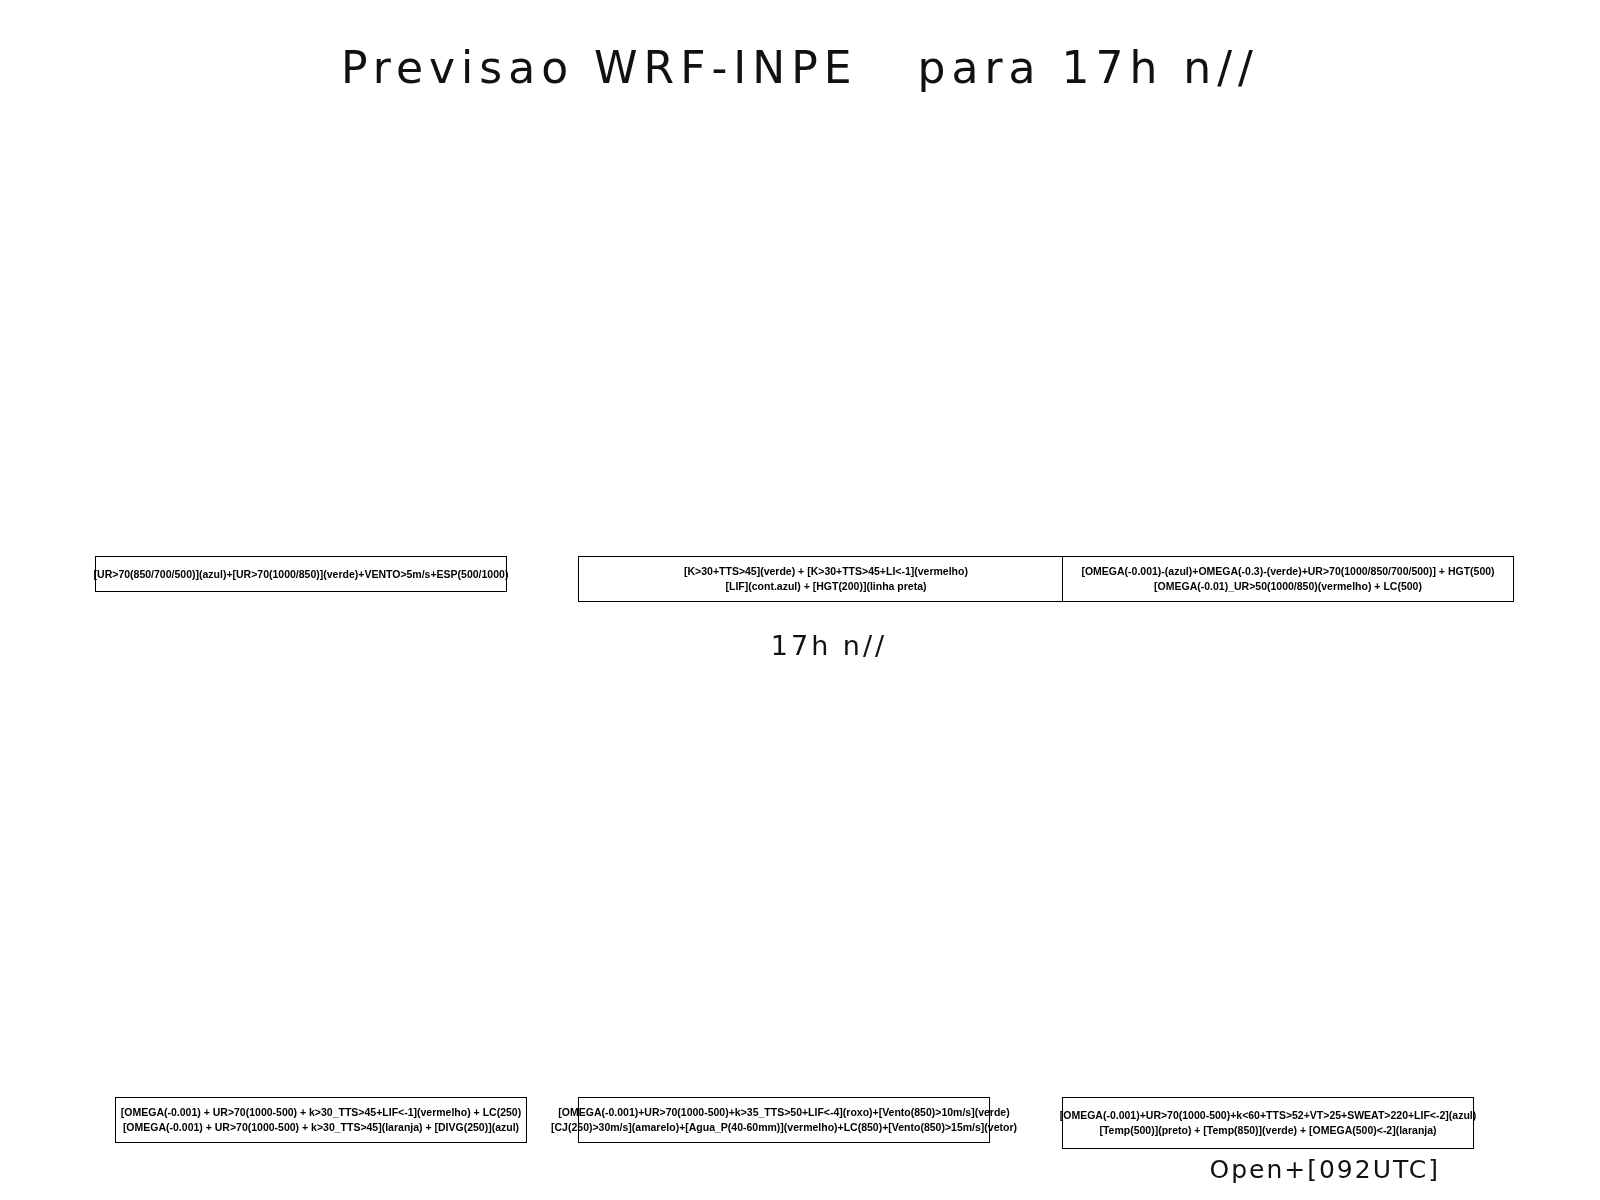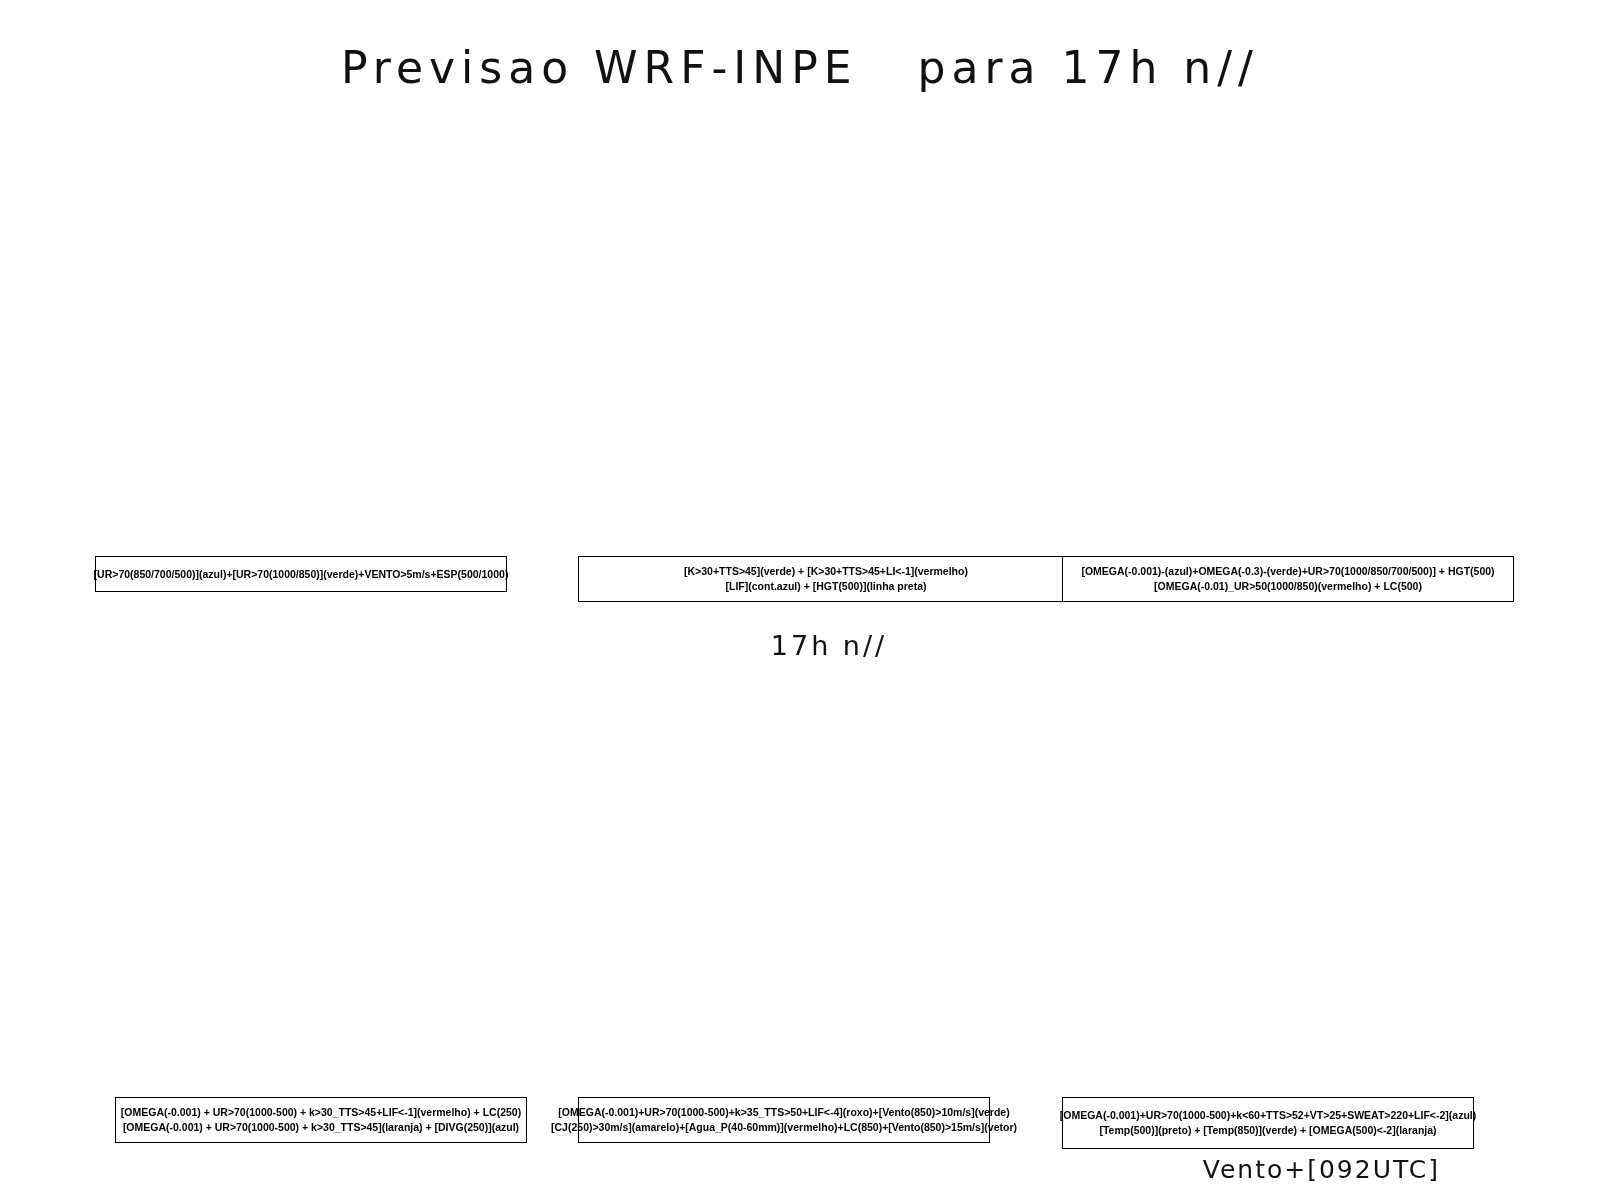--- a/index.html
+++ b/index.html
@@ -99,21 +99,21 @@
 <body>
 
 <div class="page-title">Previsao WRF-INPE   para 17h n//</div>
 
 <div class="legend-box" id="legend-top-left">
   <div class="legend-line">[UR&gt;70(850/700/500)](azul)+[UR&gt;70(1000/850)](verde)+VENTO&gt;5m/s+ESP(500/1000)</div>
 </div>
 
 <div class="legend-box" id="legend-top-mid">
   <div class="legend-line">[K&gt;30+TTS&gt;45](verde)  +  [K&gt;30+TTS&gt;45+LI&lt;-1](vermelho)</div>
-  <div class="legend-line">[LIF](cont.azul)  +  [HGT(500)](linha preta)</div>
+  <div class="legend-line">[LIF](cont.azul)  +  [HGT(200)](linha preta)</div>
 </div>
 
 <div class="legend-box" id="legend-top-right">
   <div class="legend-line">[OMEGA(-0.001)-(azul)+OMEGA(-0.3)-(verde)+UR&gt;70(1000/850/700/500)]  +  HGT(500)</div>
   <div class="legend-line">[OMEGA(-0.01)_UR&gt;50(1000/850)(vermelho)  +  LC(500)</div>
 </div>
 
 <div class="mid-caption">17h n//</div>
 
 <div class="legend-box" id="legend-bot-left">
@@ -124,13 +124,13 @@
 <div class="legend-box" id="legend-bot-mid">
   <div class="legend-line">[OMEGA(-0.001)+UR&gt;70(1000-500)+k&gt;35_TTS&gt;50+LIF&lt;-4](roxo)+[Vento(850)&gt;10m/s](verde)</div>
   <div class="legend-line">[CJ(250)&gt;30m/s](amarelo)+[Agua_P(40-60mm)](vermelho)+LC(850)+[Vento(850)&gt;15m/s](vetor)</div>
 </div>
 
 <div class="legend-box" id="legend-bot-right">
   <div class="legend-line">[OMEGA(-0.001)+UR&gt;70(1000-500)+k&lt;60+TTS&gt;52+VT&gt;25+SWEAT&gt;220+LIF&lt;-2](azul)</div>
   <div class="legend-line">[Temp(500)](preto)  +  [Temp(850)](verde)  +  [OMEGA(500)&lt;-2](laranja)</div>
 </div>
 
-<div class="footer-note">Vento+[092UTC]</div>
+<div class="footer-note">Open+[092UTC]</div>
 
 </body></html>

